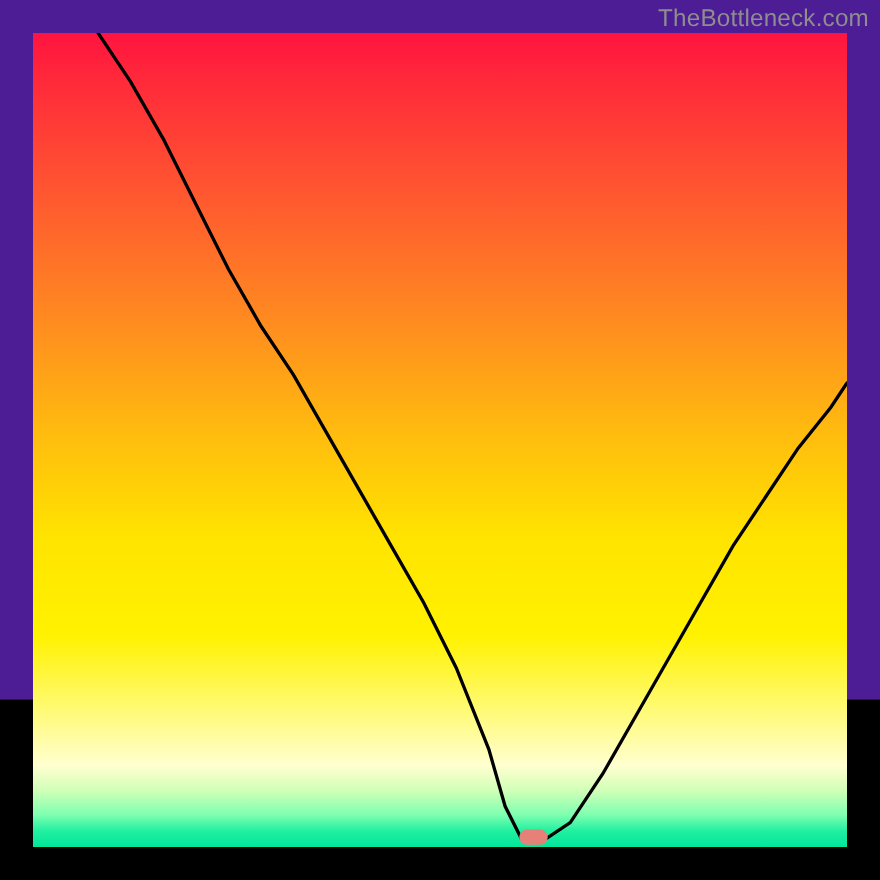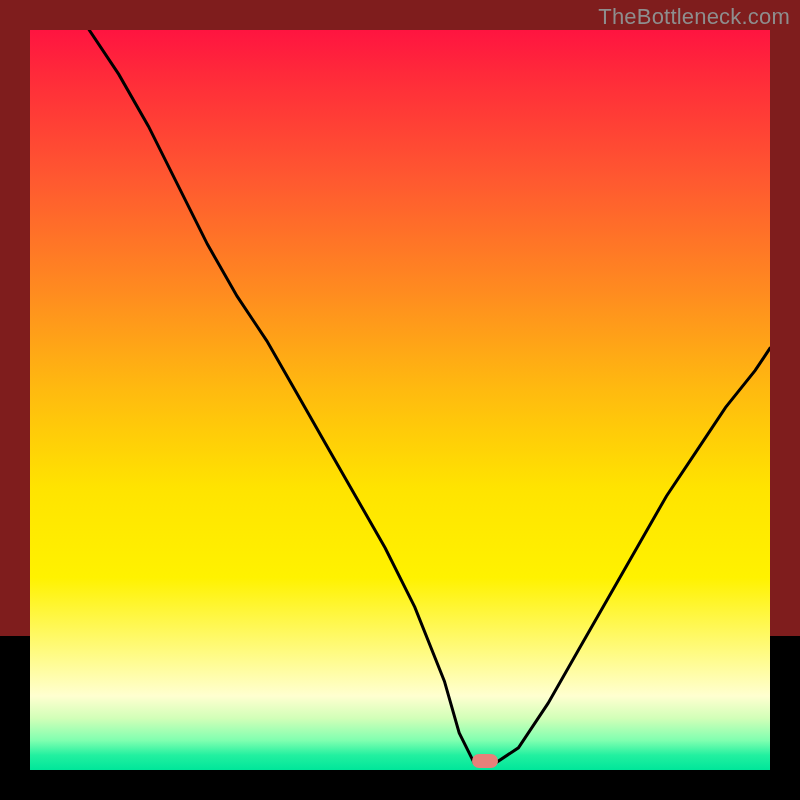--- a/index.html
+++ b/index.html
@@ -8,21 +8,21 @@
     width: 800px;
     height: 800px;
     background: #000;
     overflow: hidden;
     font-family: Arial, Helvetica, sans-serif;
   }
   .frame {
     position: relative;
     width: 800px;
     height: 636px;
-    background: #7f1d1d;
+    background: #4c1d95;
   }
   .plot-area {
     position: absolute;
     left: 30px;
     top: 30px;
     width: 740px;
     height: 740px;
     
     background: linear-gradient(
       to bottom,

